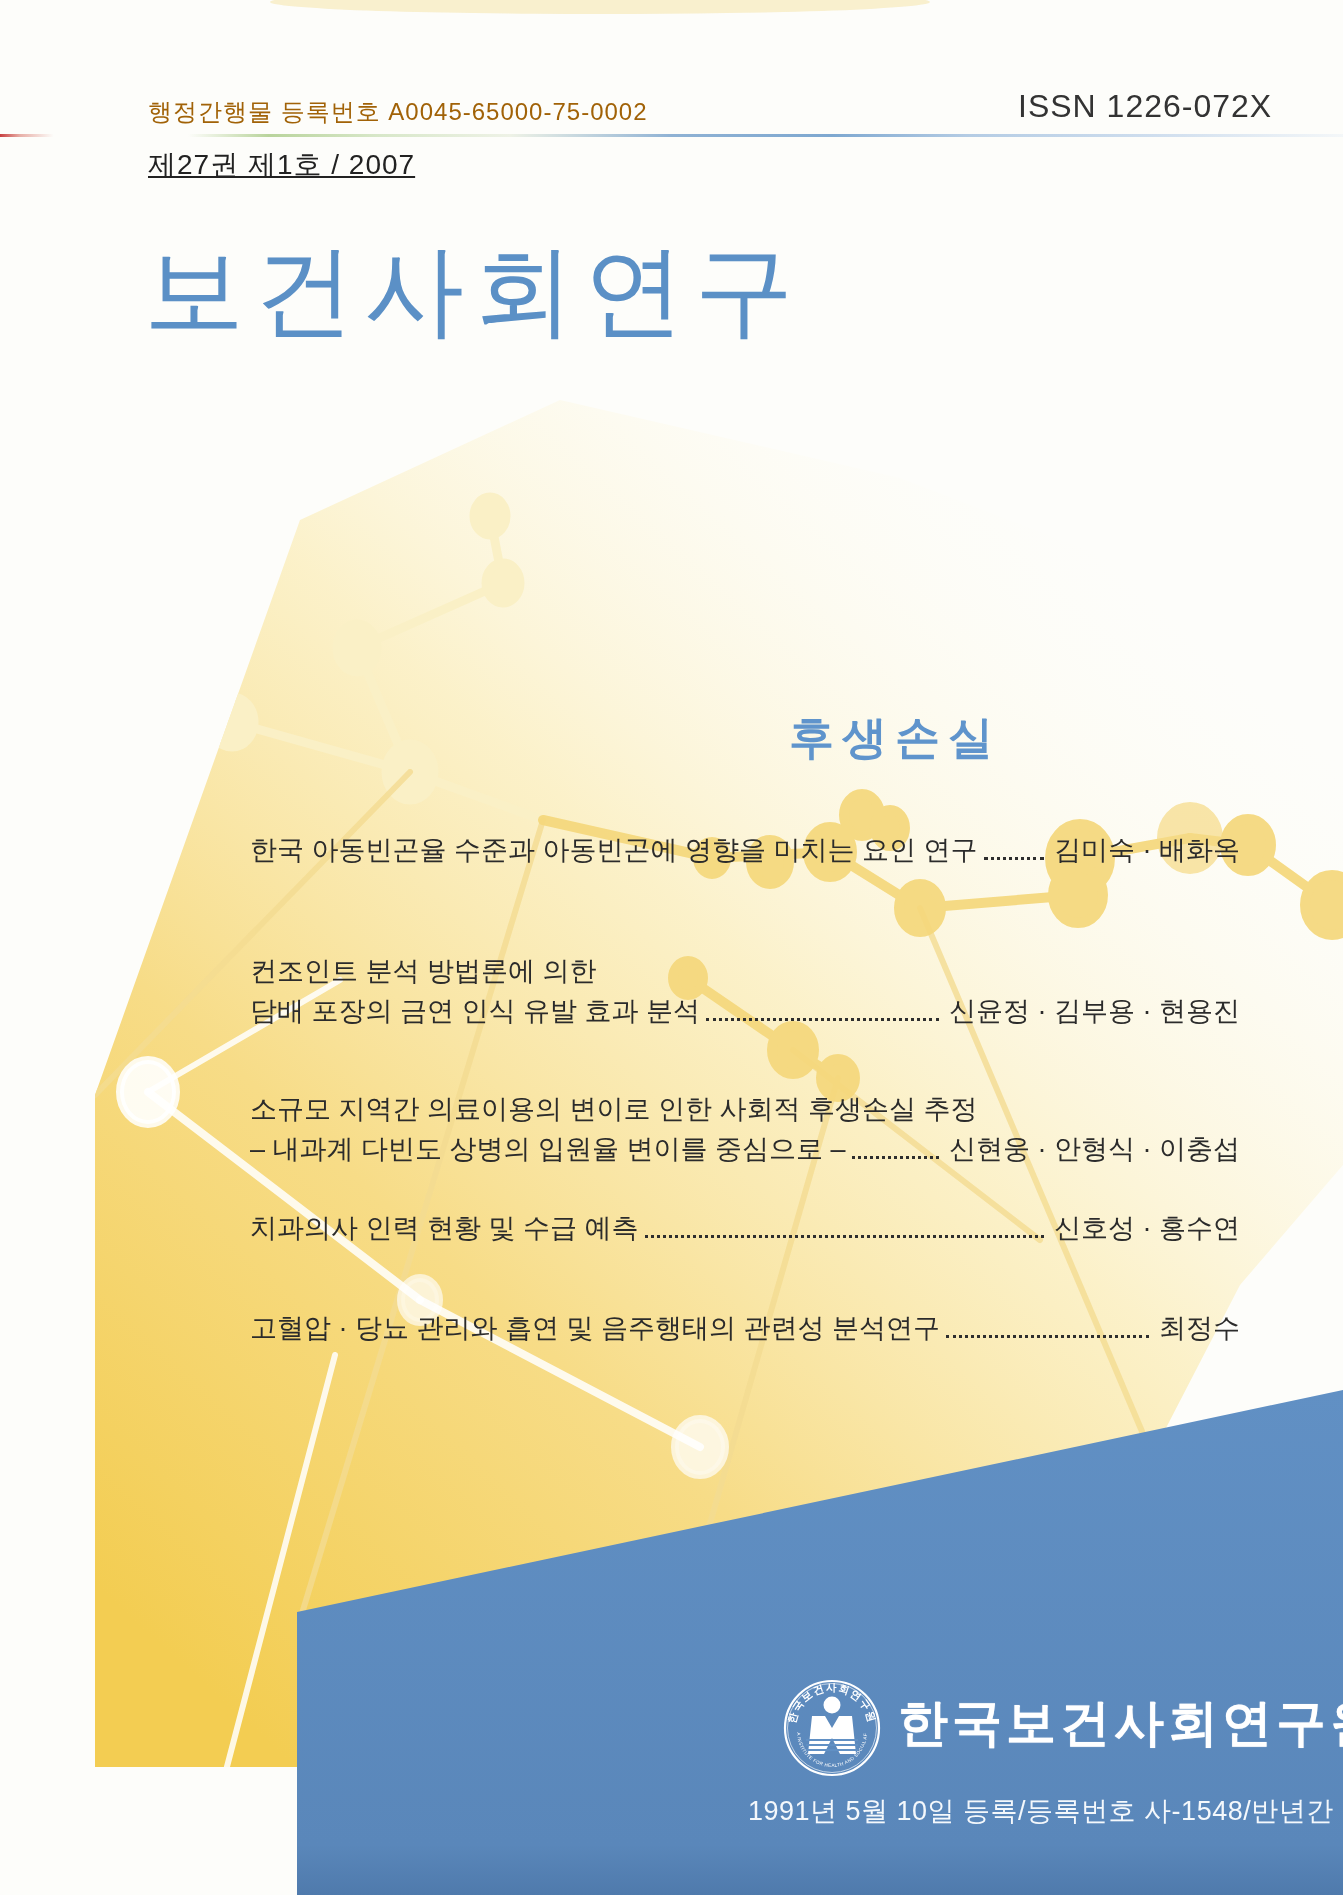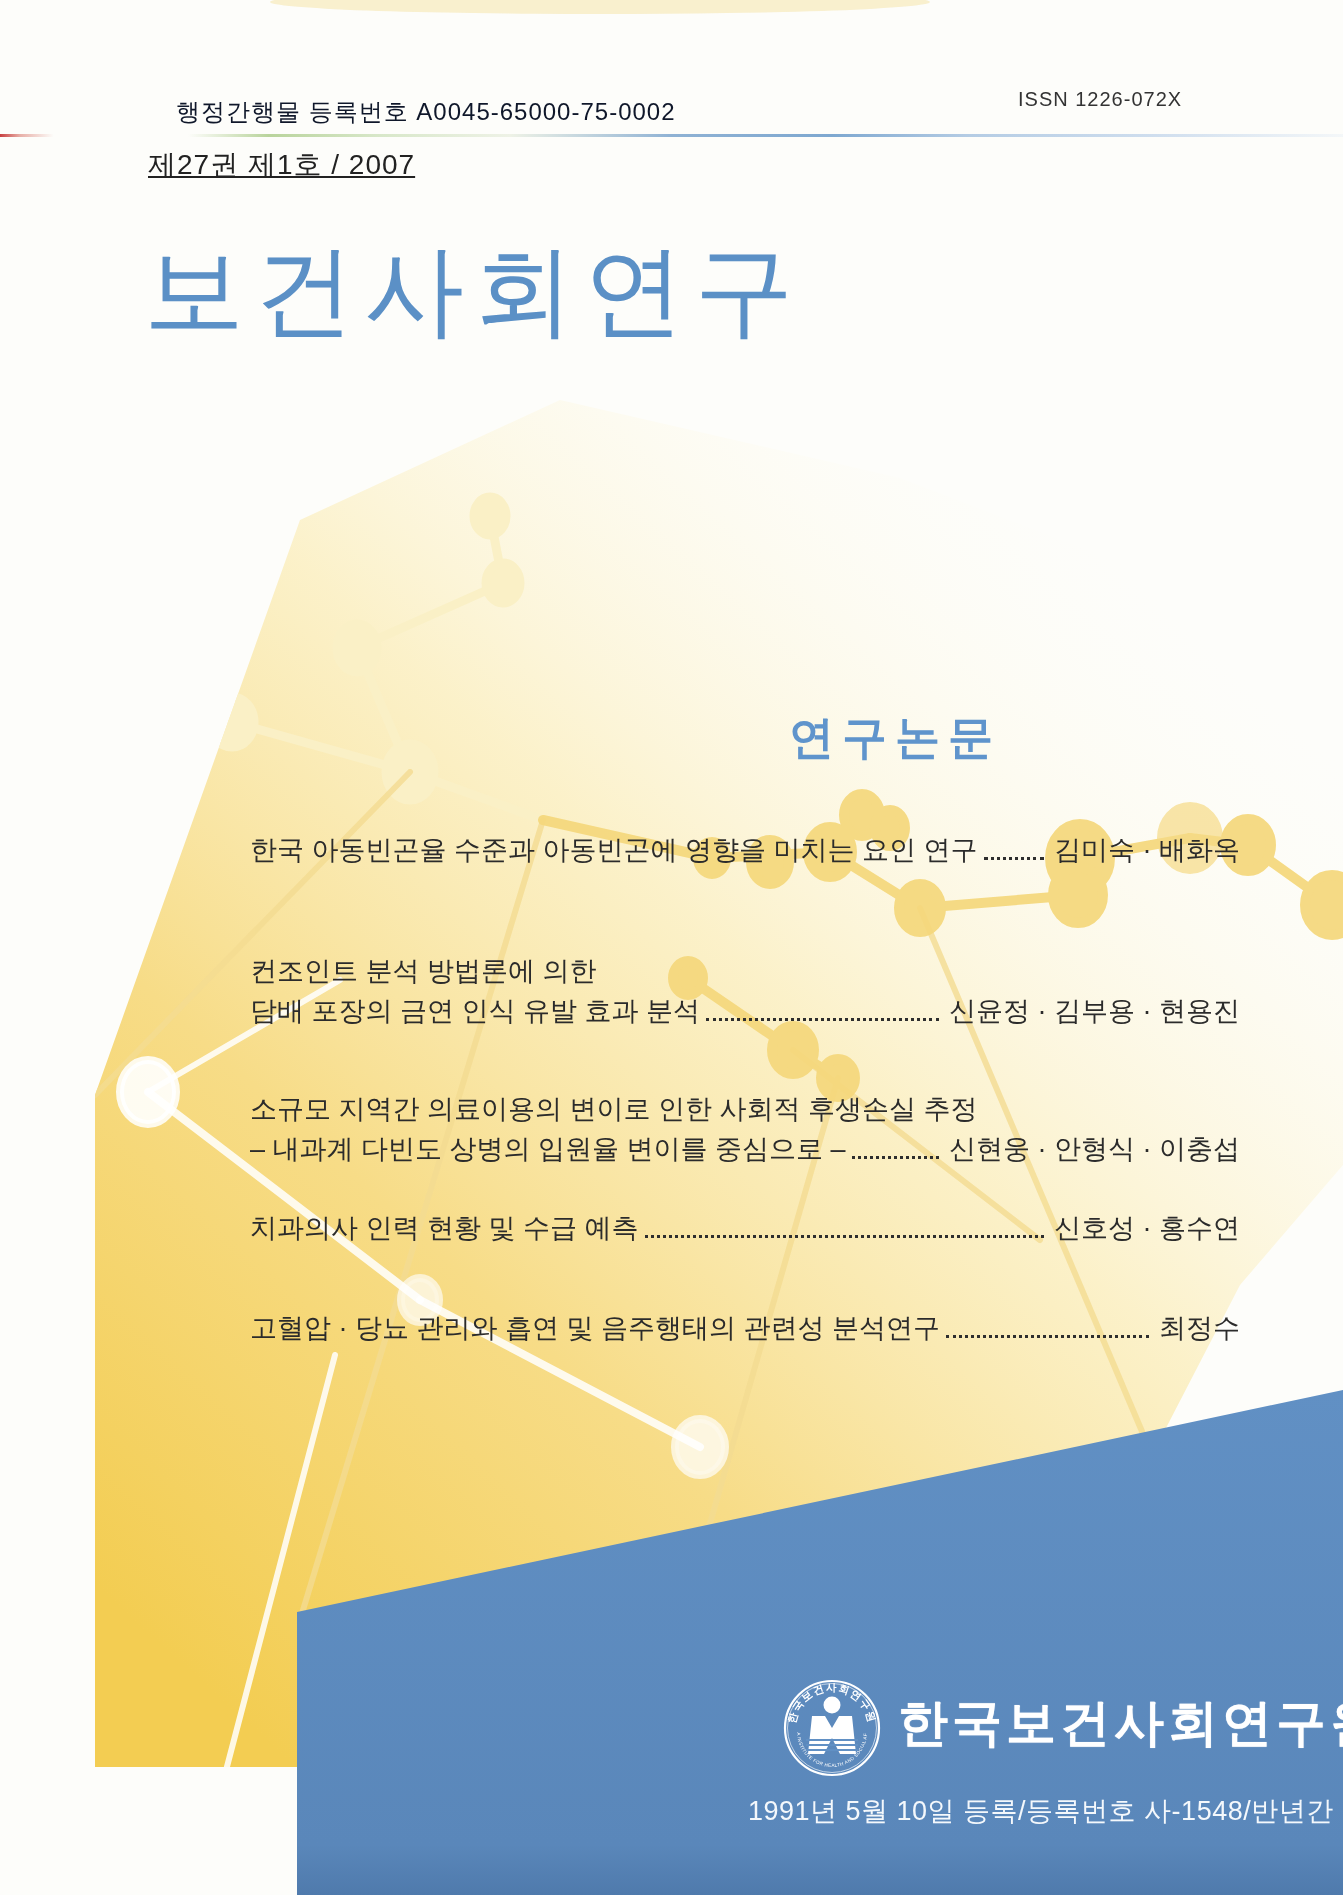--- a/index.html
+++ b/index.html
@@ -7,22 +7,22 @@
     position:relative;
     width:1343px;height:1895px;
     background:#fdfdfa;
     overflow:hidden;
     font-family:"Liberation Sans", sans-serif;
     color:#2b2b2b;
   }
   .bg{position:absolute;left:0;top:0;z-index:0;}
   .layer{position:absolute;z-index:2;}
 
-  .reg-number{left:148px;top:96px;font-size:24px;letter-spacing:1px;color:#0f172a;margin-left:28px;}
-  .issn{left:1018px;top:88px;font-size:20px;color:#333;letter-spacing:1px;}
+  .reg-number{left:148px;top:96px;font-size:24px;letter-spacing:1px;color:#a16207;}
+  .issn{left:1018px;top:88px;font-size:32px;color:#333;letter-spacing:1px;}
   .hairline{
     left:0;top:134px;width:1343px;height:3px;z-index:1;
     background:linear-gradient(90deg,
       #c84040 0%, #e8b0a8 1.5%, rgba(255,255,255,0) 4%,
       rgba(255,255,255,0) 14%, #b9d49c 20%, #d7e7c8 28%,
       #eef2e6 38%, #8fb2d4 50%, #7ea8d0 62%, #b4cce4 72%,
       #cfdeee 86%, rgba(230,238,246,0.4) 100%);
   }
   .issue-info{left:148px;top:146px;font-size:28px;font-weight:500;color:#222;letter-spacing:1px;text-decoration:underline;}
 
@@ -148,21 +148,21 @@
     <polygon points="297,1612 1343,1390 1343,1895 297,1895" fill="url(#blue)"></polygon>
   </svg>
 
   <div class="layer reg-number">행정간행물 등록번호 A0045-65000-75-0002</div>
   <div class="layer issn">ISSN 1226-072X</div>
   <div class="layer hairline"></div>
   <div class="layer issue-info">제27권 제1호 / 2007</div>
 
   <div class="layer journal-title">보건사회연구</div>
 
-  <div class="layer section-heading">연구논문</div>
+  <div class="layer section-heading">후생손실</div>
 
   <div class="layer toc">
 
     <div class="toc-item" style="top:812px">
       <div class="toc-line">
         <span class="toc-title">한국 아동빈곤율 수준과 아동빈곤에 영향을 미치는 요인 연구</span>
         <span class="toc-leader"></span>
         <span class="toc-authors">김미숙 · 배화옥</span>
       </div>
     </div>

